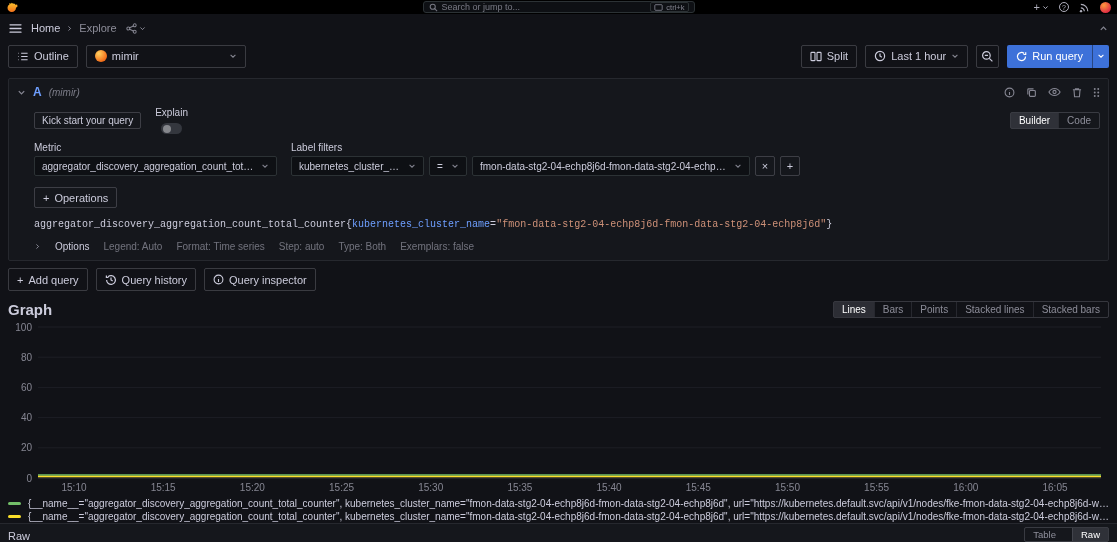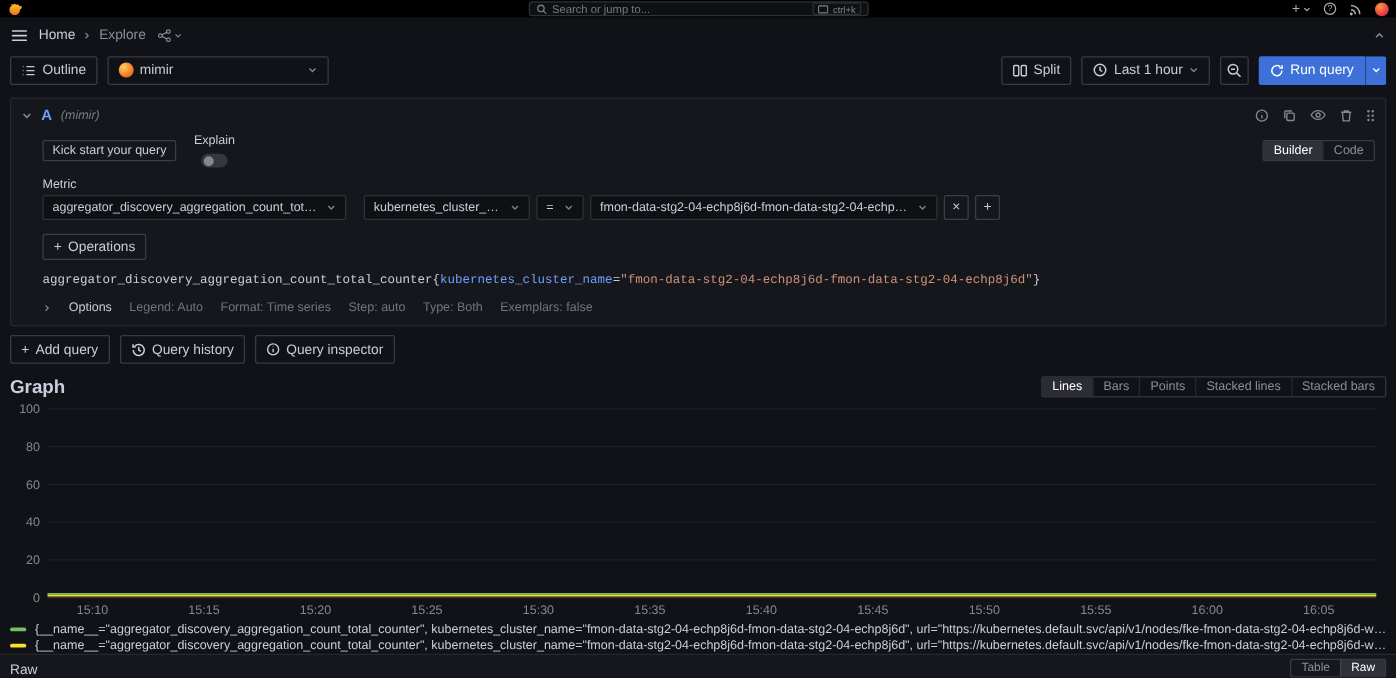--- a/index.html
+++ b/index.html
@@ -33,21 +33,21 @@
   .crumb.current { color:rgba(204,204,220,0.65); }
   .share-group { display:inline-flex; align-items:center; gap:2px; color:rgba(204,204,220,0.62); }
 
   
   .toolbar { height:28px; display:flex; align-items:center; gap:8px; padding:0 8px; flex:none; }
   .btn { display:inline-flex; align-items:center; gap:5px; height:23px; padding:0 8px;
     border:1px solid rgba(204,204,220,0.22); border-radius:2px; font-size:11px; color:#ccccdc;
     background:transparent; white-space:nowrap; }
   .btn.sq { width:23px; padding:0; justify-content:center; }
   .btn.sm { height:17px; font-size:10px; padding:0 7px; }
-  .ds { width:177px; }
+  .ds { width:160px; }
   .toolbar-right { margin-left:auto; display:flex; align-items:center; gap:8px; }
   .run-group { display:flex; }
   .run-main { display:flex; align-items:center; gap:5px; height:23px; padding:0 9px; background:#3d71d9; color:#fff; border-radius:2px 0 0 2px; font-weight:500; font-size:11px; }
   .run-caret { width:17px; height:23px; background:#3d71d9; color:#fff; border-left:1px solid rgba(17,18,23,0.45); border-radius:0 2px 2px 0; display:flex; align-items:center; justify-content:center; }
   .mimir-logo { width:12px; height:12px; border-radius:50%; background:radial-gradient(circle at 32% 30%, #ffd05f, #f2711c 68%, #d9530b); flex:none; }
 
   
   .query-card { margin:8px 8px 0; border:1px solid #26282e; border-radius:2px; background:#15171c; flex:none; }
   .qheader { display:flex; align-items:center; gap:7px; padding:6px 8px; }
   .qletter { color:#6e9fff; font-weight:700; font-size:12px; }
@@ -91,21 +91,21 @@
   #chart { display:block; }
   .tick { fill:rgba(204,204,220,0.62); font-size:10px; font-family:"Liberation Sans","DejaVu Sans",sans-serif; }
   .legend { margin-top:1px; }
   .legend-row { display:flex; align-items:center; gap:7px; height:13px; font-size:10px; white-space:nowrap; overflow:hidden; }
   .legend-mark { flex:none; width:13px; height:3px; border-radius:1.5px; }
   .legend-text { overflow:hidden; text-overflow:ellipsis; }
 
   
   .rawbar { margin-top:auto; flex:none; height:19px; border-top:1px solid #26282e; background:#15171c; display:flex; align-items:flex-end; padding:0 8px; }
   .raw-title { font-size:11px; font-weight:500; }
-  .rawbar .mode-group { margin-left:auto; height:15px; font-size:9.5px; }
+  .rawbar .mode-group { margin-left:auto; height:15px; font-size:9.5px;gap:8px; }
 </style>
 </head>
 <body>
 
 <header class="topnav">
   <span class="icon">
     <svg width="12" height="12" viewBox="0 0 24 24">
         <defs>
           <linearGradient id="gf" x1="0" y1="1" x2="0" y2="0">
             <stop offset="0" stop-color="#f2711c"></stop>
@@ -327,20 +327,21 @@
         <div class="select metric">
           <span class="val">aggregator_discovery_aggregation_count_total_counter</span>
           <span class="icon caret-i">
               <svg width="8" height="8" viewBox="0 0 10 10">
                 <path d="M2 3.5 5 6.5 8 3.5" fill="none" stroke="currentColor" stroke-width="1.4"></path>
               </svg>
             </span>
         </div>
       </div>
       <div class="field">
+        <div class="field-label">Label filters</div>
         <div class="filter-row">
           <div class="select key">
             <span class="val">kubernetes_cluster_name</span>
             <span class="icon caret-i">
                 <svg width="8" height="8" viewBox="0 0 10 10">
                   <path d="M2 3.5 5 6.5 8 3.5" fill="none" stroke="currentColor" stroke-width="1.4"></path>
                 </svg>
               </span>
           </div>
           <div class="select op">

